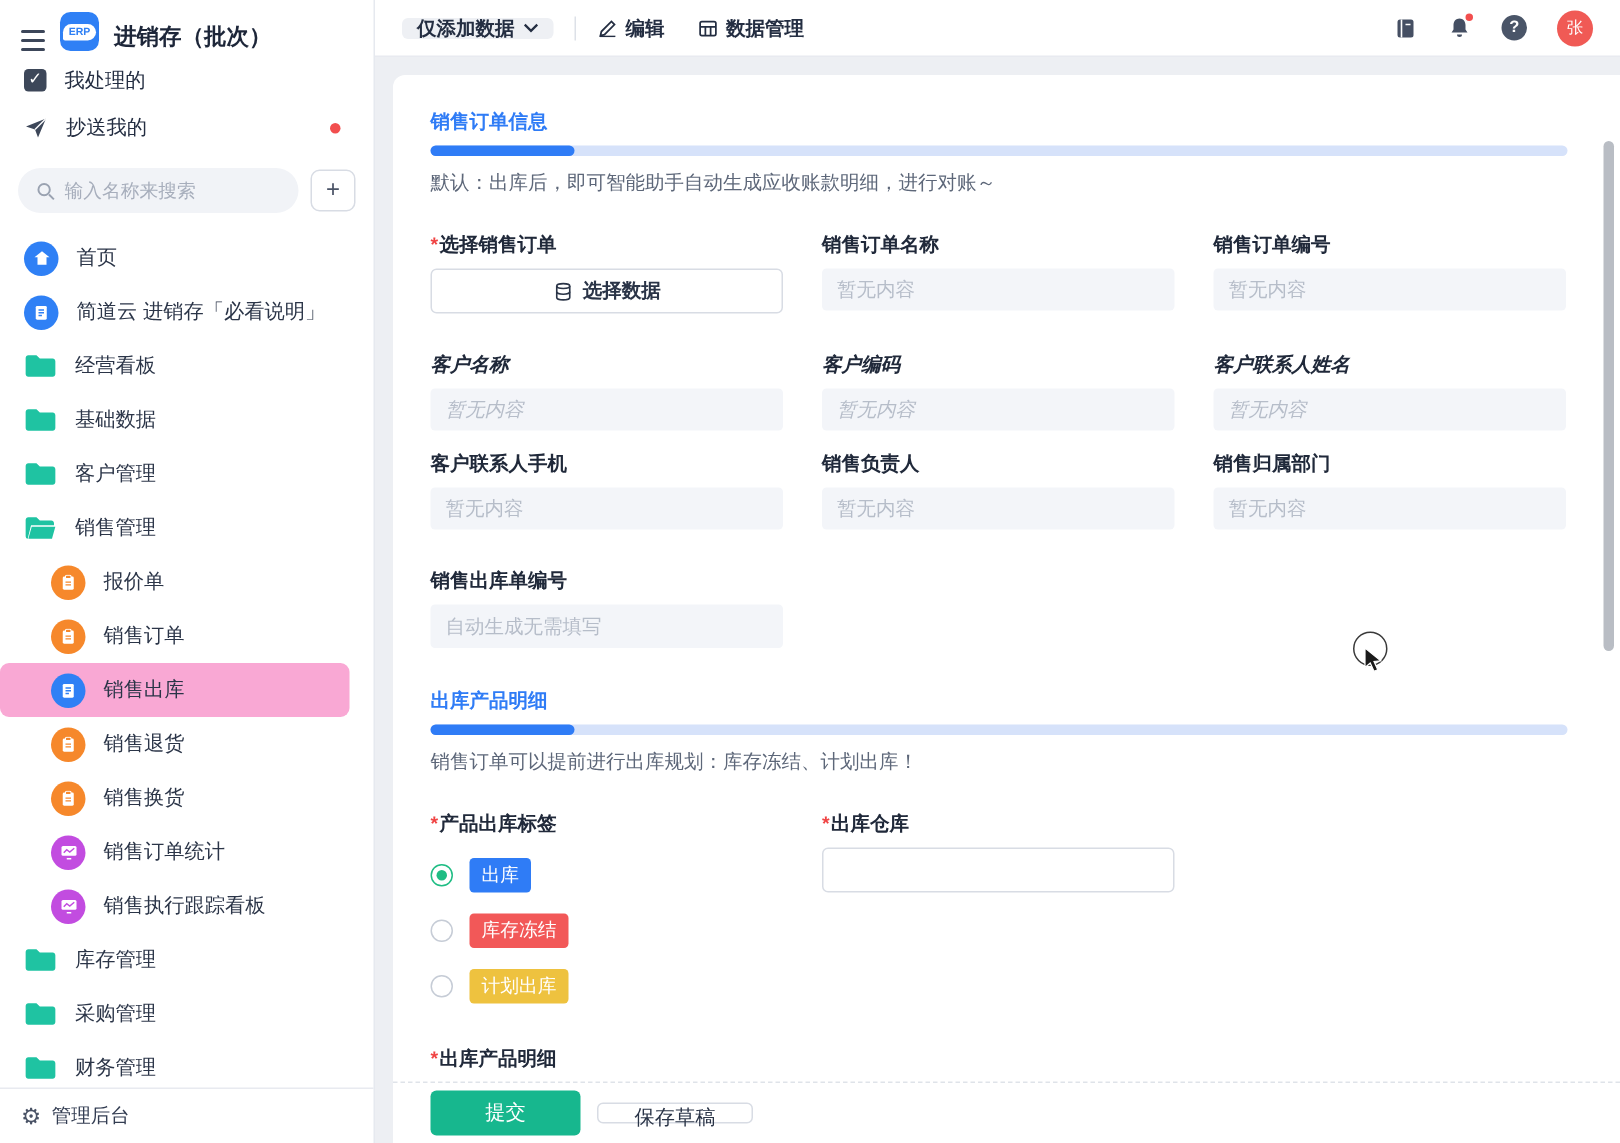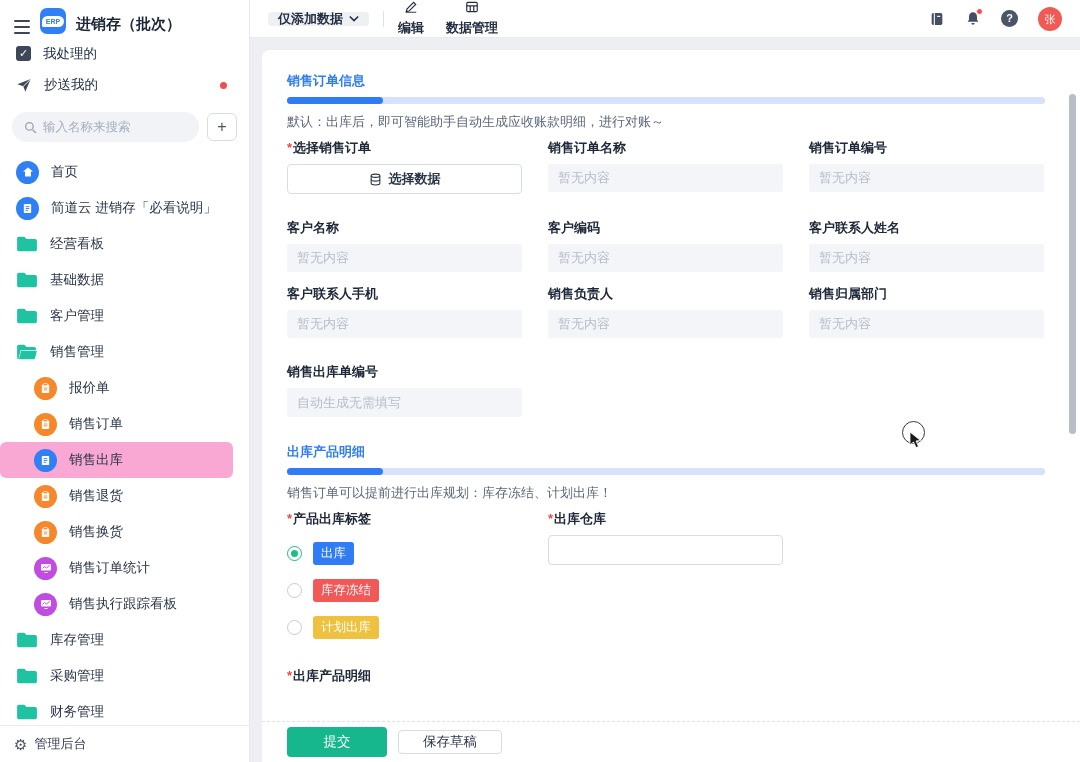--- a/index.html
+++ b/index.html
@@ -46,42 +46,42 @@
   .gear { font-size:15px; color:#4a5366; line-height:1; }
 
   
   .main { flex:1; display:flex; flex-direction:column; min-width:0; }
   .topbar { height:38px; background:#fff; border-bottom:1px solid #e8eaf0;
     display:flex; align-items:center; padding:0 18px; flex-shrink:0; }
   .mode-btn { display:flex; align-items:center; gap:6px; background:#eef0f4; border-radius:4px;
     height:14px; padding:0 10px; font-size:13px; font-weight:700; color:#242e42; cursor:pointer;font-family:Liberation Mono, monospace; }
   .tb-sep { width:1px; height:16px; background:#dde1e8; margin:0 14px; }
   .tb-btn { display:flex; align-items:center; gap:5px; font-size:13px; font-weight:600;
-    color:#242e42; margin-right:22px; cursor:pointer;flex-direction:column; }
+    color:#242e42; margin-right:22px; cursor:pointer; }
   .tb-right { margin-left:auto; display:flex; align-items:center; gap:20px; }
   .tb-icon { position:relative; cursor:pointer; display:flex; }
   .bell-dot { position:absolute; right:-2px; top:-3px; width:7px; height:7px; border-radius:50%;
     background:#f24e4e; border:1px solid #fff; }
   .help-c { width:17px; height:17px; border-radius:50%; background:#4a5568; color:#fff;
     font-size:11px; font-weight:700; line-height:17px; text-align:center; }
   .avatar { width:24px; height:24px; border-radius:50%; background:#f05a55; color:#fff;
     font-size:11px; line-height:24px; text-align:center; cursor:pointer; }
 
   .content { flex:1; background:#edeff3; position:relative; min-height:0; }
   .card { position:absolute; left:12px; top:12px; right:0; bottom:0; background:#fff;
     border-radius:8px 0 0 0; display:flex; flex-direction:column; overflow:hidden; }
   .scroll-area { height:671px; overflow:hidden; padding:22px 35px 0 25px; position:relative; }
 
   .sec-title { color:#2f7cf6; font-size:13px; font-weight:700; }
   .progress { margin-top:7px; height:7px; background:#d6e2fa; border-radius:4px; position:relative; }
   .progress .fill { position:absolute; left:0; top:0; height:7px; width:96px;
     background:#2f7cf6; border-radius:4px; }
   .sec-desc { margin-top:9px; font-size:13px; color:#5d6779; }
 
-  .grid3 { display:flex; gap:26px; margin-top:8px; }
+  .grid3 { display:flex; gap:26px; margin-top:23px; }
   .col { width:235px; }
   .f-label { font-size:13px; font-weight:700; color:#20293a; }
   .req::before { content:"*"; color:#f04343; margin-right:1px; }
   .f-input { margin-top:7px; height:28px; background:#f3f5f9; border-radius:3px;
     display:flex; align-items:center; padding:0 10px; font-size:13px; color:#b6bdc9; }
   .f-input.auto { height:29px; }
   .pick-btn { margin-top:7px; height:30px; width:235px; background:#fff; border:1px solid #d8dce4;
     border-radius:4px; display:flex; align-items:center; justify-content:center; gap:7px;
     font-size:13px; font-weight:600; color:#2a3447; cursor:pointer; font-family:inherit; }
   .wh-input { margin-top:7px; height:30px; width:235px; background:#fff; border:1px solid #d8dce4;
@@ -91,21 +91,21 @@
   .radio { width:15px; height:15px; border-radius:50%; border:1.5px solid #c6ccd6; background:#fff; flex-shrink:0; }
   .radio.on { border:1.5px solid #1fbd84; display:flex; align-items:center; justify-content:center; }
   .radio.on::after { content:""; width:7px; height:7px; border-radius:50%; background:#1fbd84; }
   .tag { color:#fff; font-size:12.5px; padding:3px 8px; border-radius:3px; }
   .tag.blue { background:#2f7cf6; } .tag.red { background:#f25858; } .tag.yellow { background:#eec23f; }
 
   .card-footer { border-top:1px dashed #dfe3e9; height:41px; display:flex; align-items:center;
     gap:11px; padding-left:25px; background:#fff; flex-shrink:0; }
   .btn-submit { width:100px; height:30px; background:#17b78e; color:#fff; border:0; border-radius:4px;
     font-size:13.5px; cursor:pointer; font-family:inherit; }
-  .btn-draft { width:104px; height:24px; background:#fff; color:#2a3447; border:1px solid #d8dce4;
+  .btn-draft { width:104px; height:14px; background:#fff; color:#2a3447; border:1px solid #d8dce4;
     border-radius:4px; font-size:13.5px; cursor:pointer; font-family:inherit; }
 
   .scrollbar-thumb { position:absolute; right:4px; top:56px; width:7px; height:340px;
     background:#b9bdc4; border-radius:4px; }
   .cursor-wrap { position:absolute; left:652px; top:383px; pointer-events:none; }
   .click-ring { width:23px; height:23px; border:1.5px solid #3a3a3a; border-radius:50%; }
 </style>
 </head>
 <body>
 
@@ -370,21 +370,21 @@
             <div class="col">
               <div class="f-label">销售订单名称</div>
               <div class="f-input">暂无内容</div>
             </div>
             <div class="col">
               <div class="f-label">销售订单编号</div>
               <div class="f-input">暂无内容</div>
             </div>
           </div>
 
-          <div class="grid3" style="margin-top:25px;">
+          <div class="grid3" style="margin-top:25px;font-style:italic;">
             <div class="col">
               <div class="f-label">客户名称</div>
               <div class="f-input">暂无内容</div>
             </div>
             <div class="col">
               <div class="f-label">客户编码</div>
               <div class="f-input">暂无内容</div>
             </div>
             <div class="col">
               <div class="f-label">客户联系人姓名</div>

